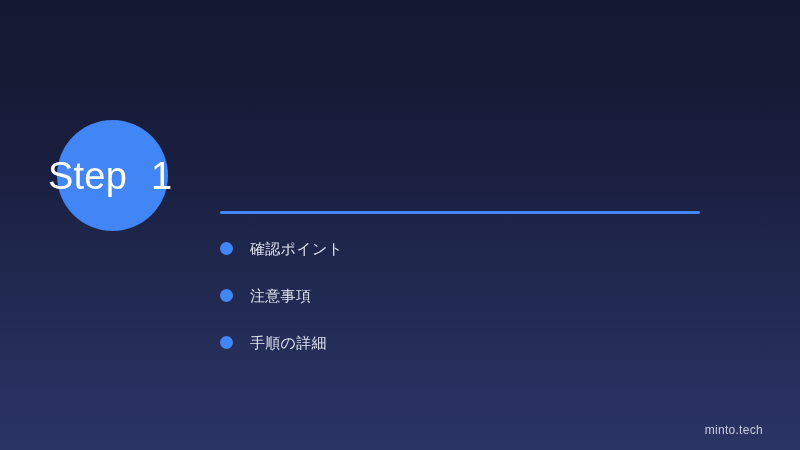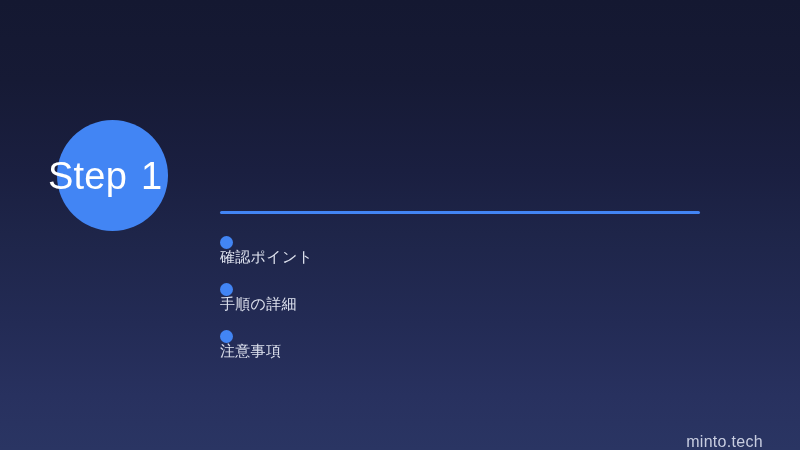--- a/index.html
+++ b/index.html
@@ -38,21 +38,21 @@
 
   
   .step-label {
     position: absolute;
     left: 48px;
     top: 152px;
     width: 160px;
     height: 48px;
     display: flex;
     align-items: center;
-    gap: 14px;
+    gap: 24px;
     color: #ffffff;
     font-size: 38px;
     font-weight: 400;
     letter-spacing: 0.2px;
     line-height: 1;
     white-space: nowrap;
   }
   .step-label .step-word { display: inline-block; }
   .step-label .step-num  { display: inline-block; }
 
@@ -85,23 +85,23 @@
     position: absolute;
     left: 220px;
     top: 236px;
     width: 480px;
     margin: 0;
     padding: 0;
     list-style: none;
   }
   .bullet-item {
     display: flex;
+    align-items: center;
     height: 24px;
     margin-bottom: 23px;
-    flex-direction: column;
   }
   .bullet-item:last-child { margin-bottom: 0; }
 
   .bullet-dot {
     flex: 0 0 auto;
     width: 13px;
     height: 13px;
     border-radius: 50%;
     background: #4285f4;
     margin-right: 17px;
@@ -112,23 +112,23 @@
     font-weight: 400;
     line-height: 1;
     letter-spacing: 0.3px;
     white-space: nowrap;
   }
 
   
   .watermark {
     position: absolute;
     right: 37px;
-    bottom: 0;
+    bottom: 14px;
     color: #c8cde0;
-    font-size: 16px;
+    font-size: 12px;
     font-weight: 400;
     letter-spacing: 0.3px;
     line-height: 1;
   }
 </style>
 </head>
 <body>
 
 <div id="slide">
 
@@ -142,23 +142,23 @@
 
   <div class="accent-rule"></div>
 
   <ul class="bullets">
     <li class="bullet-item">
       <span class="bullet-dot"></span>
       <span class="bullet-text">確認ポイント</span>
     </li>
     <li class="bullet-item">
       <span class="bullet-dot"></span>
-      <span class="bullet-text">手順の詳細</span>
+      <span class="bullet-text">注意事項</span>
     </li>
     <li class="bullet-item">
       <span class="bullet-dot"></span>
-      <span class="bullet-text">注意事項</span>
+      <span class="bullet-text">手順の詳細</span>
     </li>
   </ul>
 
   <div class="watermark">minto.tech</div>
 
 </div>
 
 </body></html>

